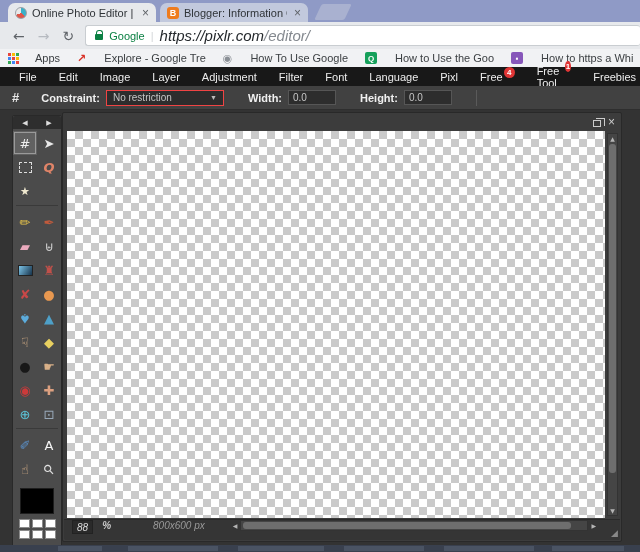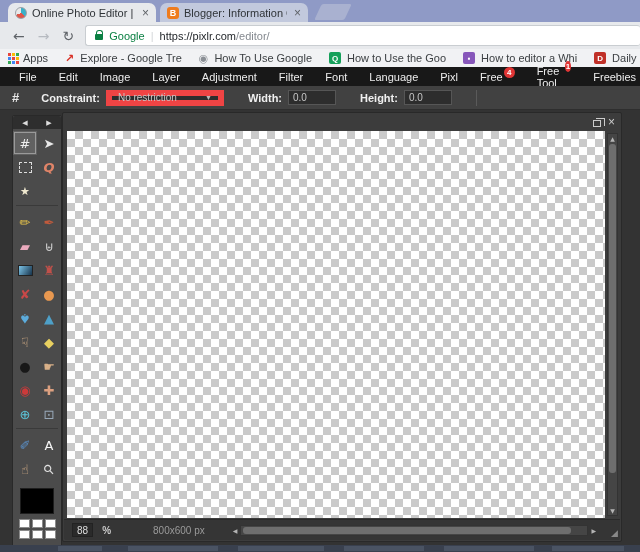--- a/index.html
+++ b/index.html
@@ -18,42 +18,42 @@
   .newtab { position:absolute; left:318px; top:4px; width:30px; height:16px; background:#a9b1d0; transform:skewX(-25deg); border-radius:2px; }
 
   .navrow { position:absolute; top:22px; left:0; right:0; height:27px; background:#e7e9ec; display:flex; align-items:center; }
   .navbtn { font-size:14px; color:#5f6368; margin-left:13px; font-family:"DejaVu Sans",sans-serif; }
   .navbtn.disabled { color:#b6bac0; }
   .omnibox { flex:1; margin-left:11px; height:21px; background:#fff; border:1px solid #c9cdd1; border-radius:3px; display:flex; align-items:center; padding:0 9px; gap:6px; border-right:none; }
   .lock { width:8px; height:6px; min-width:8px; background:#0b8043; border-radius:1px; position:relative; margin-top:3px; }
   .lock::before { content:""; position:absolute; top:-4px; left:1px; width:5px; height:5px; border:1.5px solid #0b8043; border-bottom:none; border-radius:3px 3px 0 0; }
   .secure { color:#0b8043; font-size:11px; }
   .url-sep { color:#d4d6d9; font-size:11px; }
-  .url { font-size:11px; color:#24282c; }
+  .url { font-size:15px; color:#24282c;font-style:italic; }
   .url .path { color:#84898f; }
 
   .bmrow { position:absolute; top:49px; left:0; right:0; height:18px; background:#f1f2f4; display:flex; align-items:center; gap:17px; padding:0 8px; font-size:11px; color:#3c4043; overflow:hidden; white-space:nowrap; }
-  .bmitem { display:flex; align-items:center; gap:6px; }
+  .bmitem { display:flex; align-items:center; gap:18px; }
   .apps-icon { width:3px; height:3px; background:#e8453c; box-shadow:4px 0 0 #fbbc05,8px 0 0 #34a853,0 4px 0 #4285f4,4px 4px 0 #e8453c,8px 4px 0 #fbbc05,0 8px 0 #34a853,4px 8px 0 #4285f4,8px 8px 0 #e8453c; margin:-4px 6px 4px 0; }
   .trend-icon { color:#d93025; font-size:11px; font-weight:bold; }
   .circ-icon { color:#8a8f95; font-size:11px; }
   .sq-icon { width:12px; height:12px; min-width:12px; border-radius:2px; color:#fff; font-size:8px; font-weight:bold; display:flex; align-items:center; justify-content:center; }
   .sq-green { background:#15a05a; }
   .sq-purple { background:#8757ba; }
   .sq-red { background:#c03028; }
 
   
   .menurow { position:absolute; top:67px; left:0; right:0; height:19px; background:#181818; display:flex; align-items:center; padding-left:8px; font-size:11px; color:#ededed; }
   .mitem { padding:0 11px; display:flex; align-items:flex-start; }
   .badge { background:#e03535; color:#fff; border-radius:50%; font-size:8px; width:11px; height:11px; display:inline-flex; align-items:center; justify-content:center; margin:-4px 0 0 1px; font-weight:bold; }
 
   .optrow { position:absolute; top:86px; left:0; right:0; height:24px; background:#414141; border-bottom:1px solid #2e2e2e; display:flex; align-items:center; font-size:11px; color:#f0f0f0; padding-left:12px; }
   .cur-tool { font-weight:bold; font-size:13px; margin-right:22px; color:#e8e8e8; }
   .optlabel { font-weight:bold; margin-right:6px; }
-  .dropdown { width:118px; height:16px; background:#2d2d2d; border:6px solid #ef4444; color:#c6c6c6; display:flex; align-items:center; justify-content:space-between; padding:0 6px; font-size:10px; margin-right:24px; }
+  .dropdown { width:118px; height:16px; background:#2d2d2d; border:1px solid #ef4444; color:#c6c6c6; display:flex; align-items:center; justify-content:space-between; padding:0 6px; font-size:10px; margin-right:24px; }
   .dd-arrow { font-size:7px; color:#bbb; }
   .optinput { width:48px; height:15px; background:#2d2d2d; border:1px solid #565656; color:#c6c6c6; font-size:10px; padding:0 4px; margin-right:24px; font-family:"Liberation Sans",sans-serif; }
   .opt-sep { width:1px; height:16px; background:#5a5a5a; }
 
   
   .workspace { position:absolute; top:111px; left:0; right:0; bottom:7px; background:#333; }
 
   .toolpanel { position:absolute; left:12px; top:4px; width:50px; background:#4b4b4b; border:1px solid #292929; border-radius:2px; padding-bottom:7px; }
   .tp-head { height:13px; background:#2e2e2e; display:flex; align-items:center; justify-content:space-around; color:#ddd; font-size:7px; border-radius:2px 2px 0 0; }
   .tgrid { display:grid; grid-template-columns:24px 24px; justify-content:center; padding-top:2px; }
@@ -78,21 +78,21 @@
   .restore-icon { width:8px; height:7px; border:1px solid #ccc; position:relative; margin-top:3px; }
   .restore-icon::before { content:""; position:absolute; top:-3px; left:2px; width:8px; height:7px; border:1px solid #ccc; border-bottom:none; border-left:none; }
   .cw-close { font-size:12px; line-height:1; }
   .cw-canvas { position:absolute; left:4px; right:16px; top:18px; bottom:23px; background-color:#fff;
     background-image:linear-gradient(45deg,#cacaca 25%,transparent 25%,transparent 75%,#cacaca 75%),linear-gradient(45deg,#cacaca 25%,transparent 25%,transparent 75%,#cacaca 75%);
     background-position:0 0,8px 8px; background-size:16px 16px; }
   .vscroll { position:absolute; right:3px; top:20px; bottom:25px; width:11px; background:#454545; border:1px solid #333; }
   .vs-arrow { position:absolute; left:0; right:0; text-align:center; color:#b5b5b5; font-size:6px; font-family:"DejaVu Sans",sans-serif; }
   .vs-up { top:1px; } .vs-down { bottom:1px; }
   .vthumb { position:absolute; left:1px; width:7px; top:10px; bottom:42px; background:#6e6e6e; border-radius:3px; }
-  .statusrow { position:absolute; left:1px; right:1px; bottom:1px; height:21px; background:#353535; border-top:1px solid #2a2a2a; display:flex; align-items:center; font-size:10px; color:#ccc; border-radius:0 0 2px 2px; }
+  .statusrow { position:absolute; left:1px; right:1px; bottom:1px; height:21px; background:#353535; border-top:1px solid #2a2a2a; display:flex; align-items:flex-start; font-size:10px; color:#ccc; border-radius:0 0 2px 2px;font-style:italic; }
   .zoombox { margin-left:8px; background:#2a2a2a; border:1px solid #222; padding:0 4px; height:14px; display:flex; align-items:center; color:#ddd; }
   .pct { margin-left:9px; font-weight:bold; }
   .dims { margin-left:42px; color:#9a9a9a; }
   .hscroll-wrap { flex:1; display:flex; align-items:center; margin:0 24px 0 28px; gap:3px; color:#b5b5b5; }
   .hs-arrow { font-size:6px; font-family:"DejaVu Sans",sans-serif; }
   .hscroll { flex:1; height:11px; background:#454545; border:1px solid #333; position:relative; }
   .hthumb { position:absolute; left:2px; right:16px; top:1px; height:7px; background:#6e6e6e; border-radius:3px; }
   .grip { position:absolute; right:3px; bottom:3px; color:#888; font-size:9px; line-height:1; font-family:"DejaVu Sans",sans-serif; }
 
   .taskbar { position:absolute; left:0; right:0; bottom:0; height:7px; background:#39404e; }
@@ -141,21 +141,21 @@
     <div class="bmitem">
       <span class="circ-icon">◉</span>
       <span>How To Use Google</span>
     </div>
     <div class="bmitem">
       <span class="sq-icon sq-green">Q</span>
       <span>How to Use the Goo</span>
     </div>
     <div class="bmitem">
       <span class="sq-icon sq-purple">▪</span>
-      <span>How to editor a Whi</span>
+      <span>How to https a Whi</span>
     </div>
     <div class="bmitem">
       <span class="sq-icon sq-red">D</span>
       <span>Daily Post - Nigeria</span>
     </div>
 
   </div>
 
   <div class="menurow">
     <div class="mitem">

